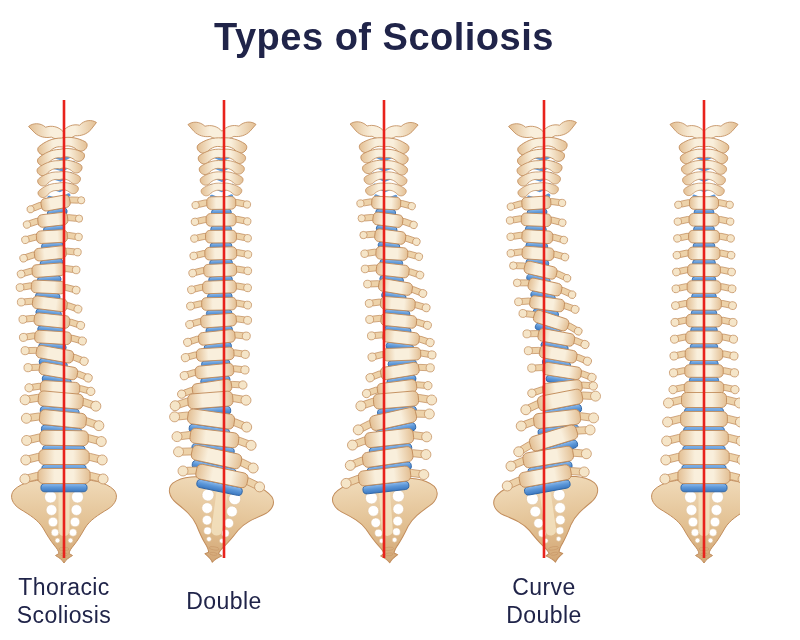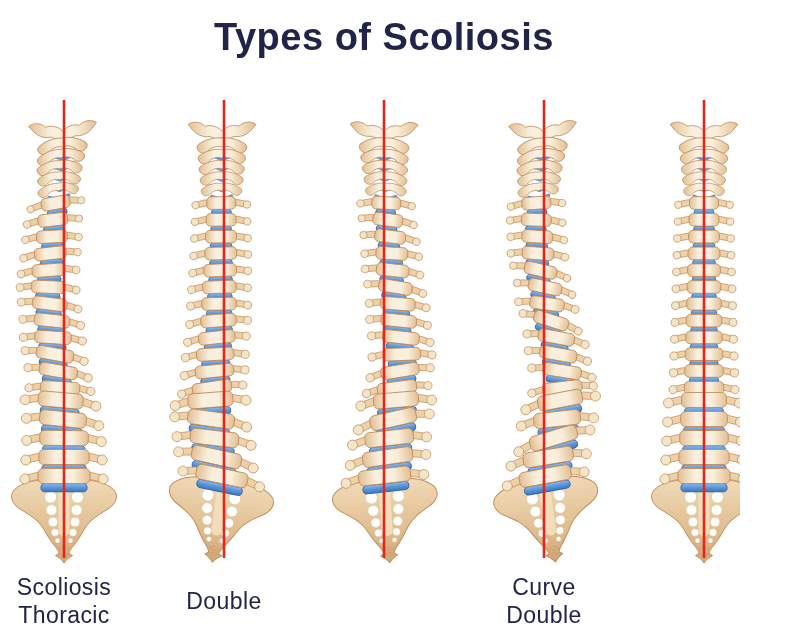--- a/index.html
+++ b/index.html
@@ -302,22 +302,22 @@
             </g>
             <g transform="translate(23.1,-1) rotate(14)">
               <rect x="0" y="-3.5" width="16" height="7" rx="3.5" fill="#EDD2A9" stroke="#C28D5C" stroke-width="0.7"></rect>
               <circle cx="16.5" cy="0" r="5" fill="#F5E5C8" stroke="#C28D5C" stroke-width="0.7"></circle>
             </g>
             <rect x="-26.1" y="-7.5" width="52.2" height="15" rx="5" fill="url(#bone0)" stroke="#C28D5C" stroke-width="0.9"></rect>
           </g>
           <line x1="80" y1="12" x2="80" y2="470" stroke="#E8221C" stroke-width="2.6"></line>
         </svg>
       <div class="label">
+          <div>Thoracic</div>
           <div>Scoliosis</div>
-          <div>Thoracic</div>
         </div>
     </div>
     <div class="col">
       <svg class="spine" width="160" height="478" viewBox="0 0 160 478">
           <defs>
             <linearGradient id="bone1" x1="0" y1="0" x2="1" y2="0">
               <stop offset="0%" stop-color="#E3BF93"></stop>
               <stop offset="32%" stop-color="#F9EFDC"></stop>
               <stop offset="68%" stop-color="#F9EFDC"></stop>
               <stop offset="100%" stop-color="#E3BF93"></stop>

